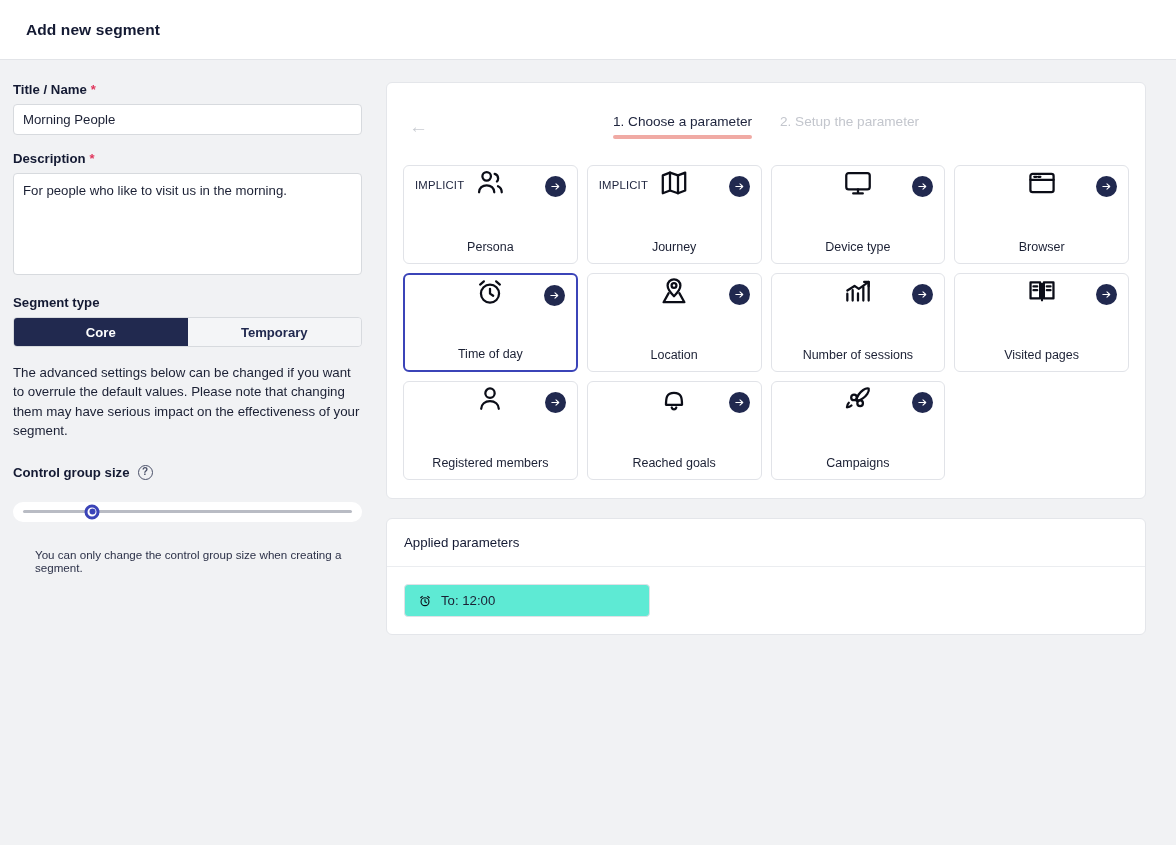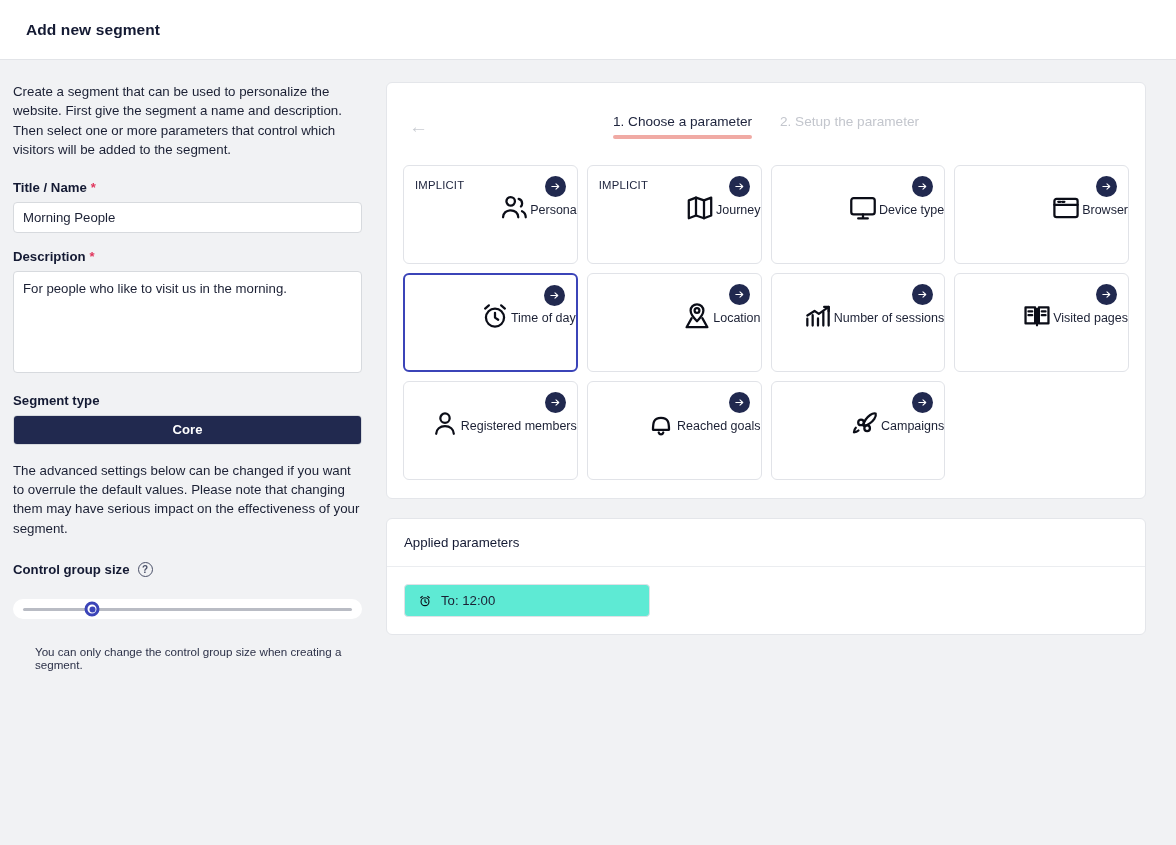--- a/index.html
+++ b/index.html
@@ -135,22 +135,22 @@
   }
   .step.inactive{ color:#c3c6cd; }
 
   .grid{
     display:grid; grid-template-columns:repeat(4, 1fr);
     gap:9px; padding:0 16px 18px 16px;
   }
   .p-card{
     position:relative; height:99px; background:#ffffff;
     border:1px solid #e1e3e8; border-radius:6px;
-    display:flex; flex-direction:row; align-items:center;
-    justify-content:flex-end; padding-bottom:9px; cursor:pointer;
+    display:flex; flex-direction:column; align-items:center;
+    justify-content:space-between; padding-bottom:9px; cursor:pointer;
   }
   .p-card.selected{ border:2px solid #3b44b8; }
   .p-badge{
     position:absolute; top:13px; left:11px;
     font-size:11.3px; color:#20263f; letter-spacing:.2px;
   }
   .p-arrow{
     position:absolute; top:10px; right:11px;
     width:21px; height:21px; border-radius:50%;
     background:#21294f; display:flex;
@@ -183,21 +183,20 @@
 <body>
 
 <div class="topbar">
   <div class="topbar-title">Add new segment</div>
 </div>
 
 <div class="page">
 
   <div class="left">
 
-    <p class="intro">Create a segment that can be used to personalize the website. First give the segment a name and description. Then select one or more parameters that control which visitors will be added to the segment.</p>
 
     <div class="field-label">
       <span>Title / Name</span>
       <span class="req">*</span>
     </div>
     <input class="text-input" type="text" value="Morning People" style="">
 
     <div class="gap"></div>
 
     <div class="field-label">
@@ -206,20 +205,21 @@
     </div>
     <textarea class="textarea" style="">For people who like to visit us in the morning.</textarea>
 
     <div class="gap"></div>
 
     <div class="field-label">
       <span>Segment type</span>
     </div>
     <div class="seg-toggle">
       <div class="seg-btn active">Core</div>
+      <div class="seg-btn inactive">Temporary</div>
     </div>
 
     <p class="advanced">The advanced settings below can be changed if you want to overrule the default values. Please note that changing them may have serious impact on the effectiveness of your segment.</p>
 
     <div class="cg-head">
       <span>Control group size</span>
       <span class="help-icon">?</span>
     </div>
 
     <div class="slider-wrap">

